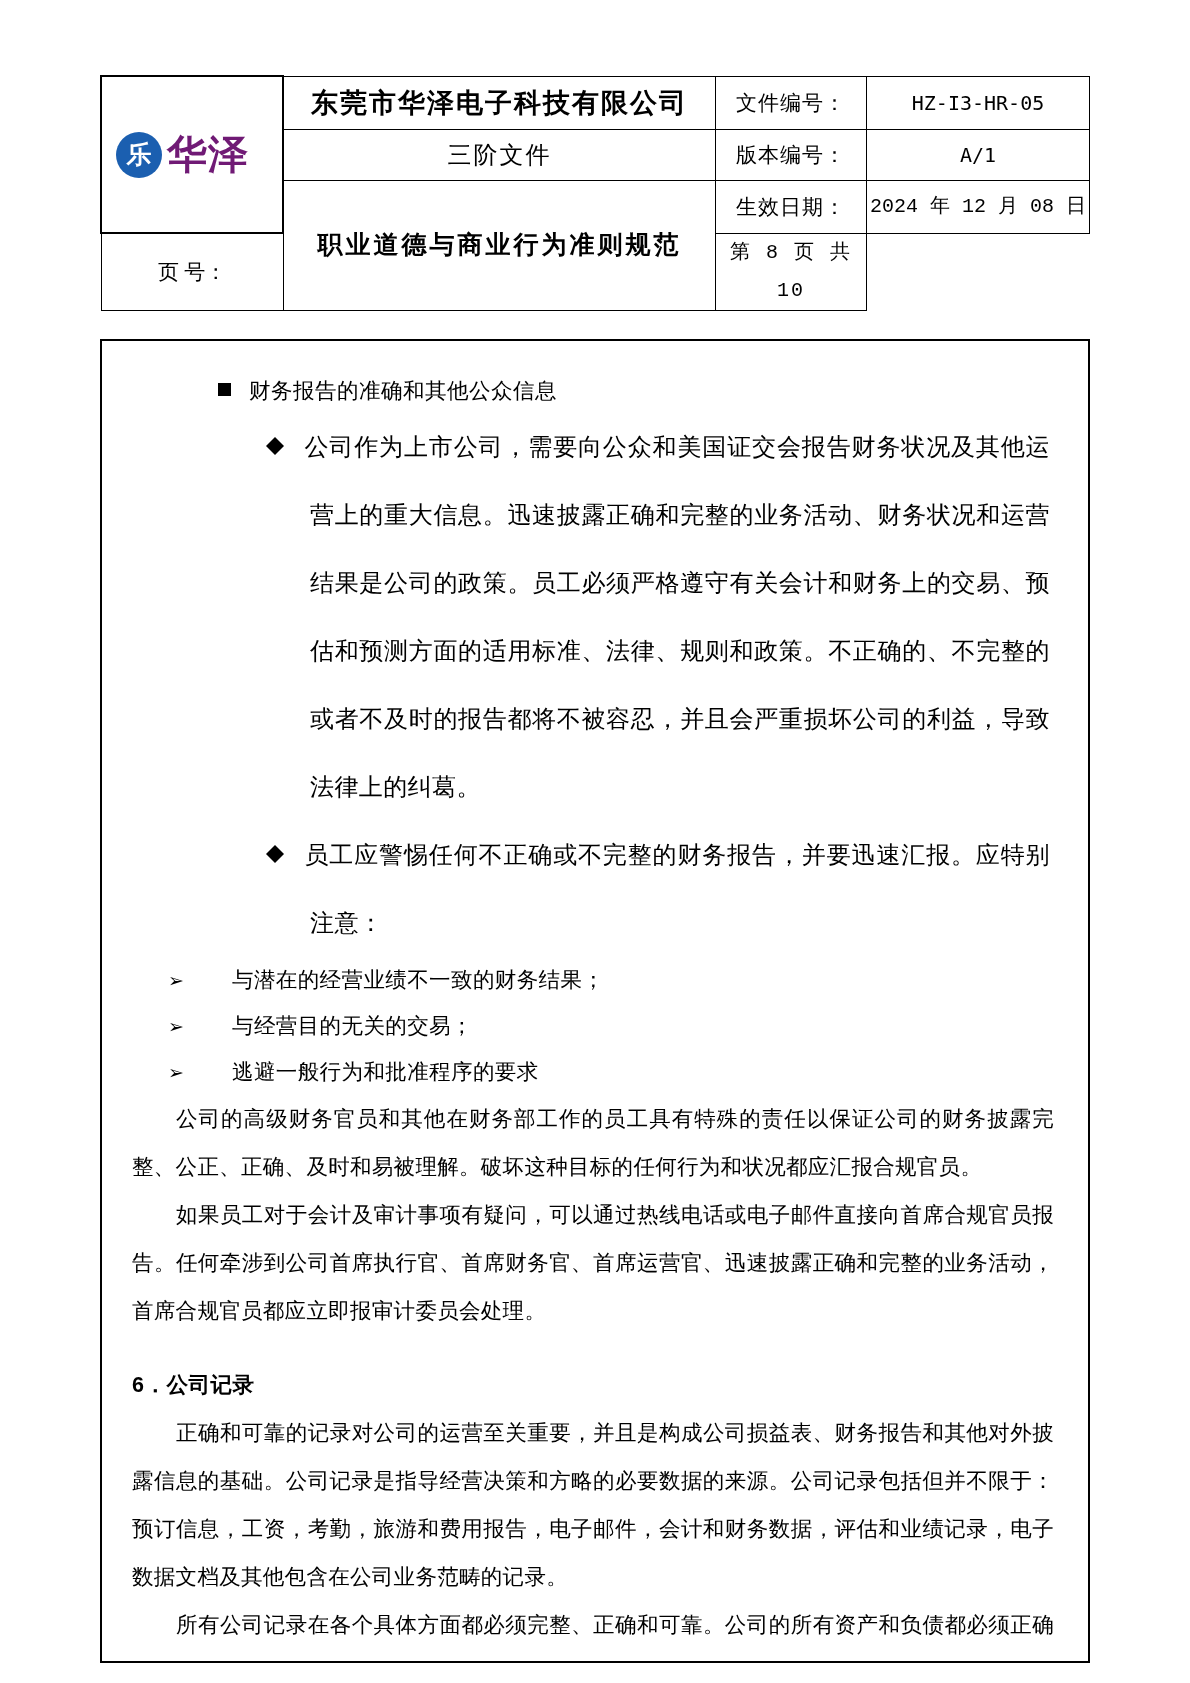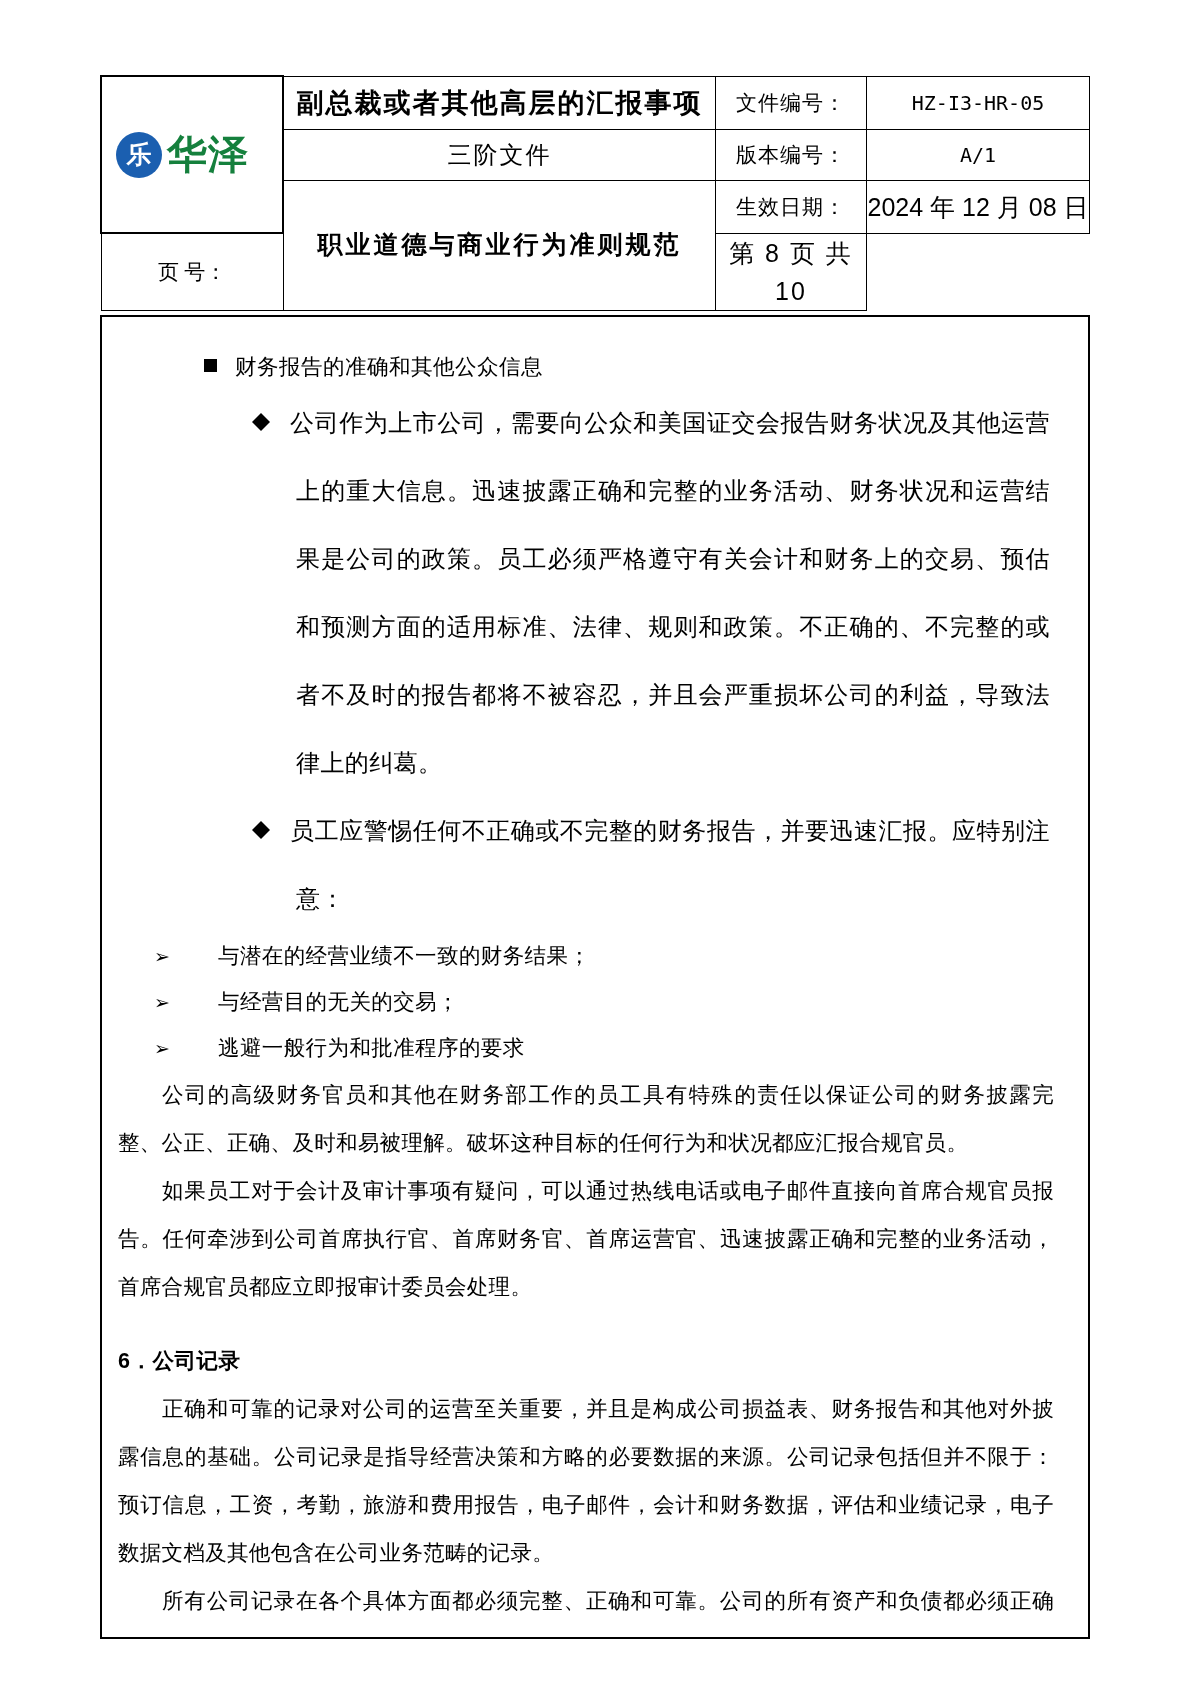--- a/index.html
+++ b/index.html
@@ -60,21 +60,21 @@
     font-size: 25px;
     line-height: 46px;
     text-align: center;
     font-weight: bold;
   }
   .logo-text {
     position: absolute;
     left: 55px; top: 2px;
     font-size: 40px;
     font-weight: bold;
-    color: #15803d;
+    color: #701a75;
     font-family: "DejaVu Sans", sans-serif;
     letter-spacing: 1px;
     line-height: 52px;
   }
   .co-name {
     font-size: 27px;
     font-weight: bold;
     letter-spacing: 2px;
     height: 52px;
     line-height: 52px;
@@ -100,37 +100,37 @@
     letter-spacing: 1px;
   }
   .val-cell {
     width: 222px;
     font-family: "DejaVu Sans Mono", monospace;
     font-size: 20px;
     height: 38px;
     line-height: 38px;
   }
   .val-cell.cjk {
-    font-family: Liberation Sans, sans-serif;
-    font-size: 25px;
+    font-family: Liberation Mono, monospace;
+    font-size: 20px;
   }
   .page-no-spread {
     letter-spacing: 2px;
   }
   .lbl-spread {
     letter-spacing: 0;
   }
 
   
   .body-box {
-    margin-top: 4px;
+    margin-top: 28px;
     border: 2.5px solid #000;
     height: 1324px;
     box-sizing: border-box;
-    padding: 28px 34px 0 16px;
+    padding: 28px 34px 0 30px;
     overflow: hidden;
   }
 
   p, li, div.txt {
     margin: 0;
   }
 
   .lvl1 {
     font-size: 21.5px;
     line-height: 44px;
@@ -207,21 +207,21 @@
 
   <table class="header-table">
     <tbody>
         <tr>
       <td class="logo-cell outer-border" rowspan="3">
         <div class="logo-wrap">
           <span class="logo-badge">乐</span>
           <span class="logo-text">华泽</span>
         </div>
       </td>
-      <td class="co-name">副总裁或者其他高层的汇报事项</td>
+      <td class="co-name">东莞市华泽电子科技有限公司</td>
       <td class="lbl-cell">文件编号：</td>
       <td class="val-cell">HZ-I3-HR-05</td>
     </tr>
     <tr>
       <td class="doc-level">三阶文件</td>
       <td class="lbl-cell">版本编号：</td>
       <td class="val-cell">A/1</td>
     </tr>
     <tr>
       <td class="doc-title" rowspan="2">职业道德与商业行为准则规范</td>

